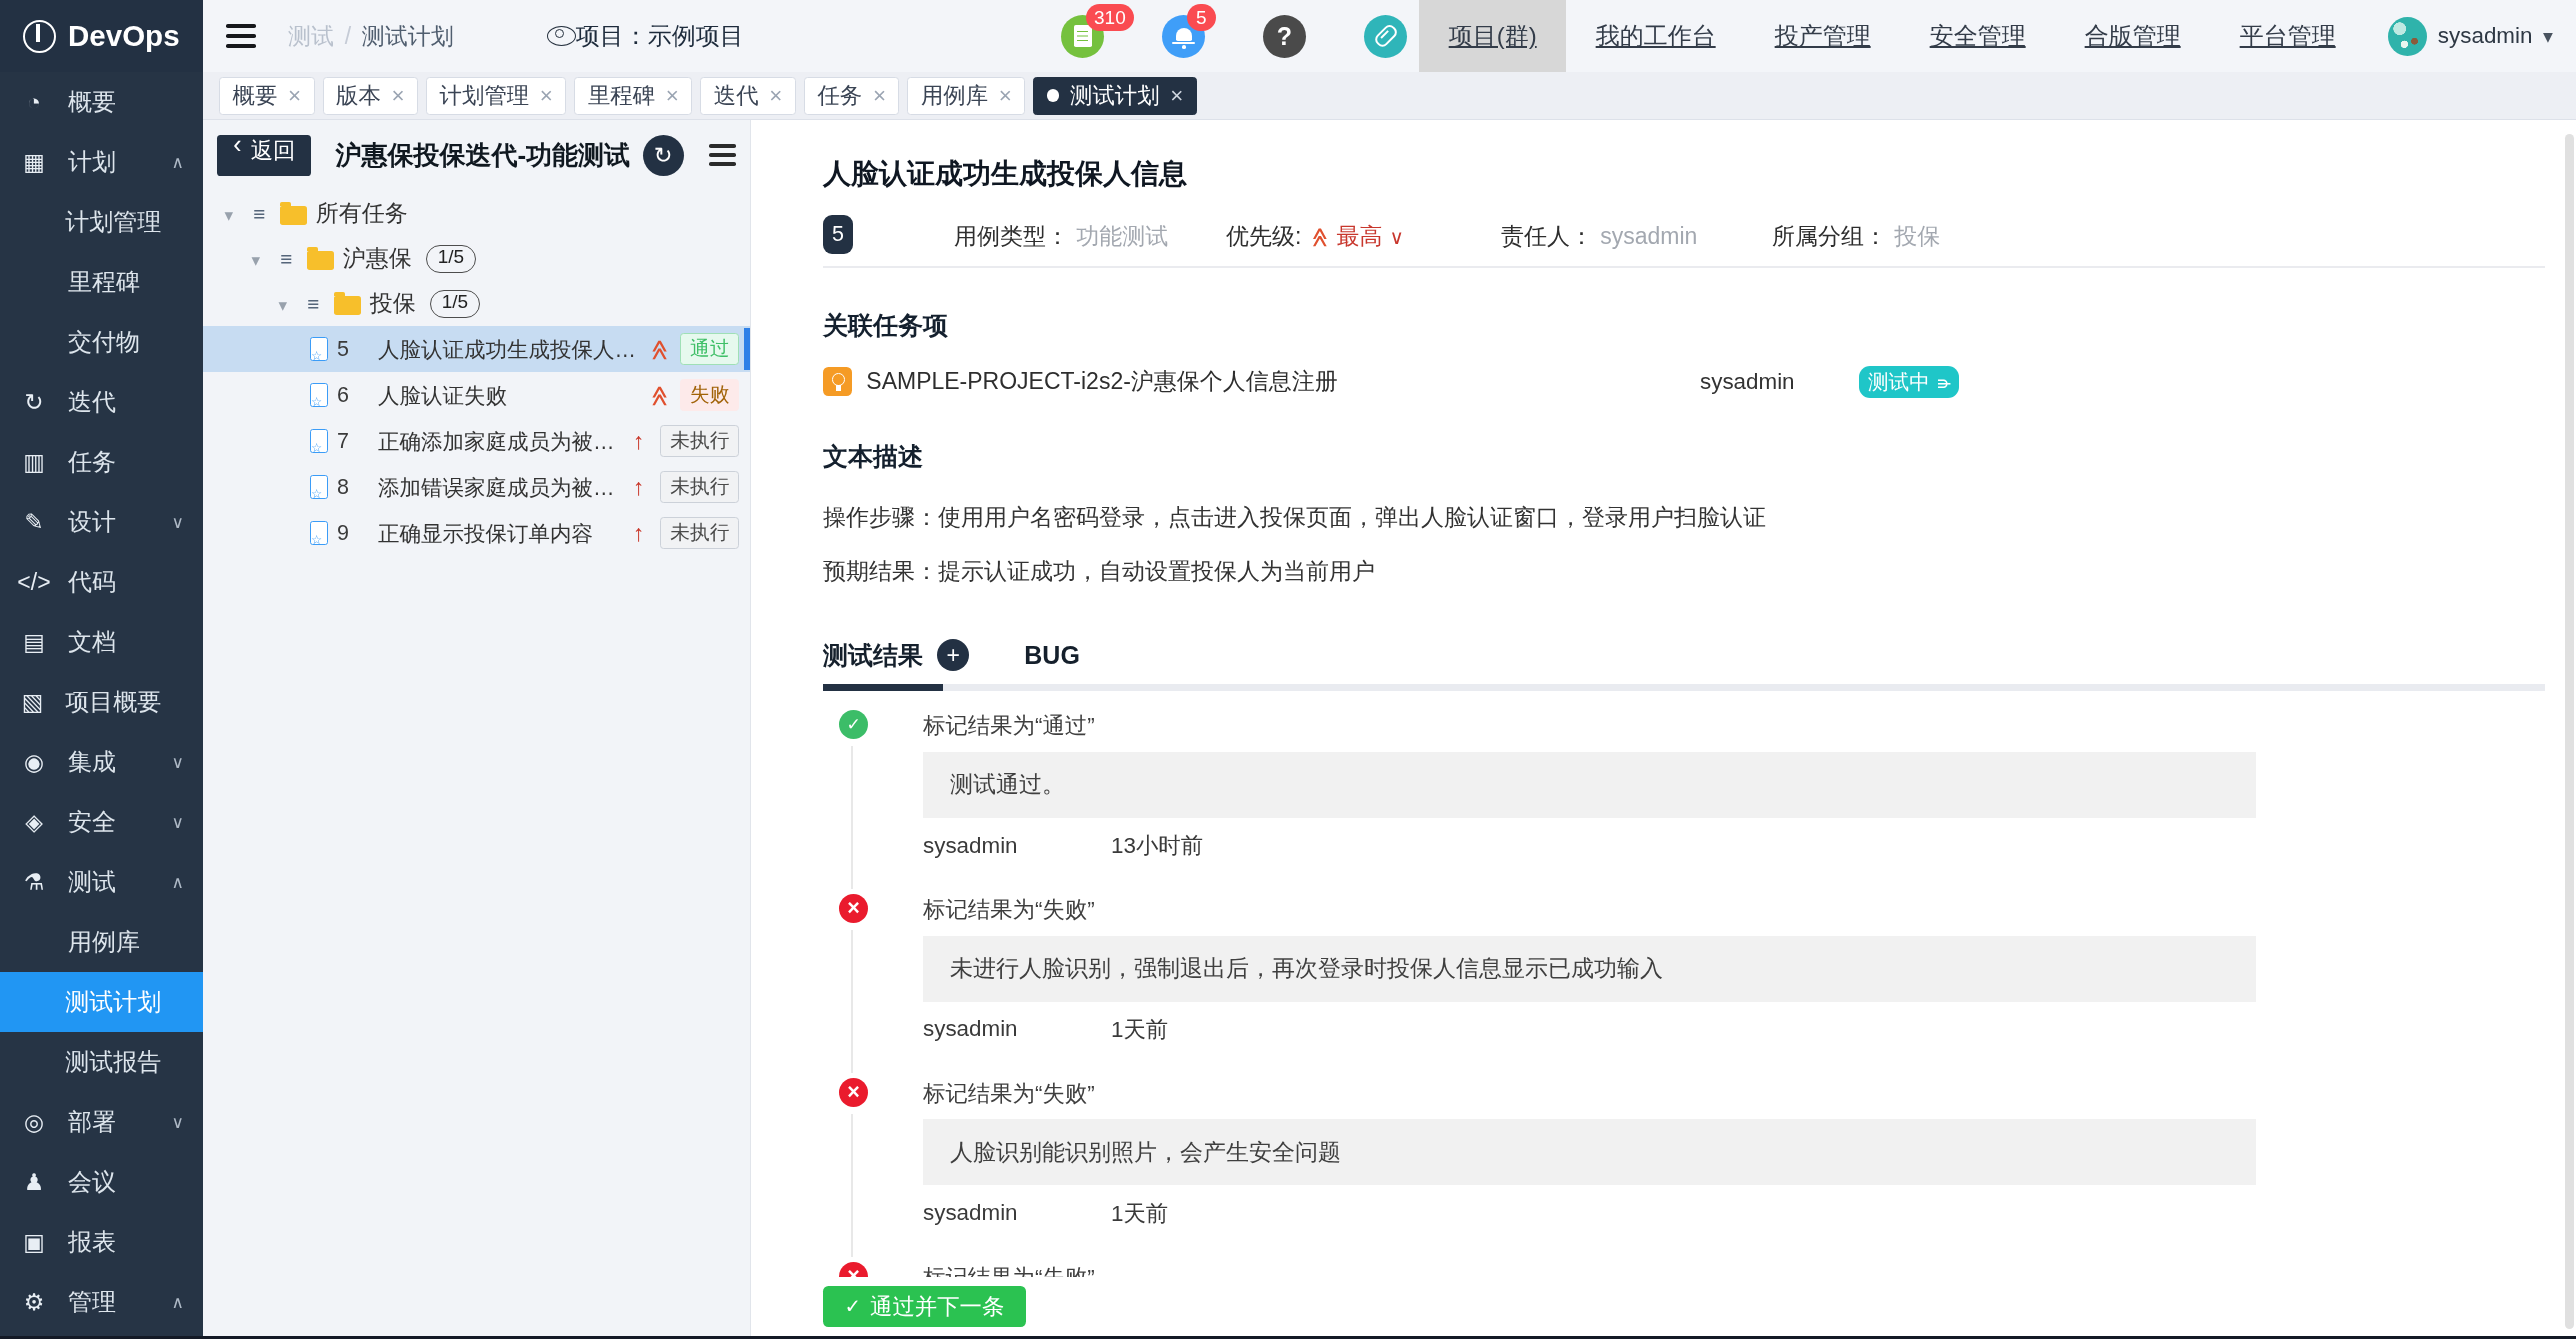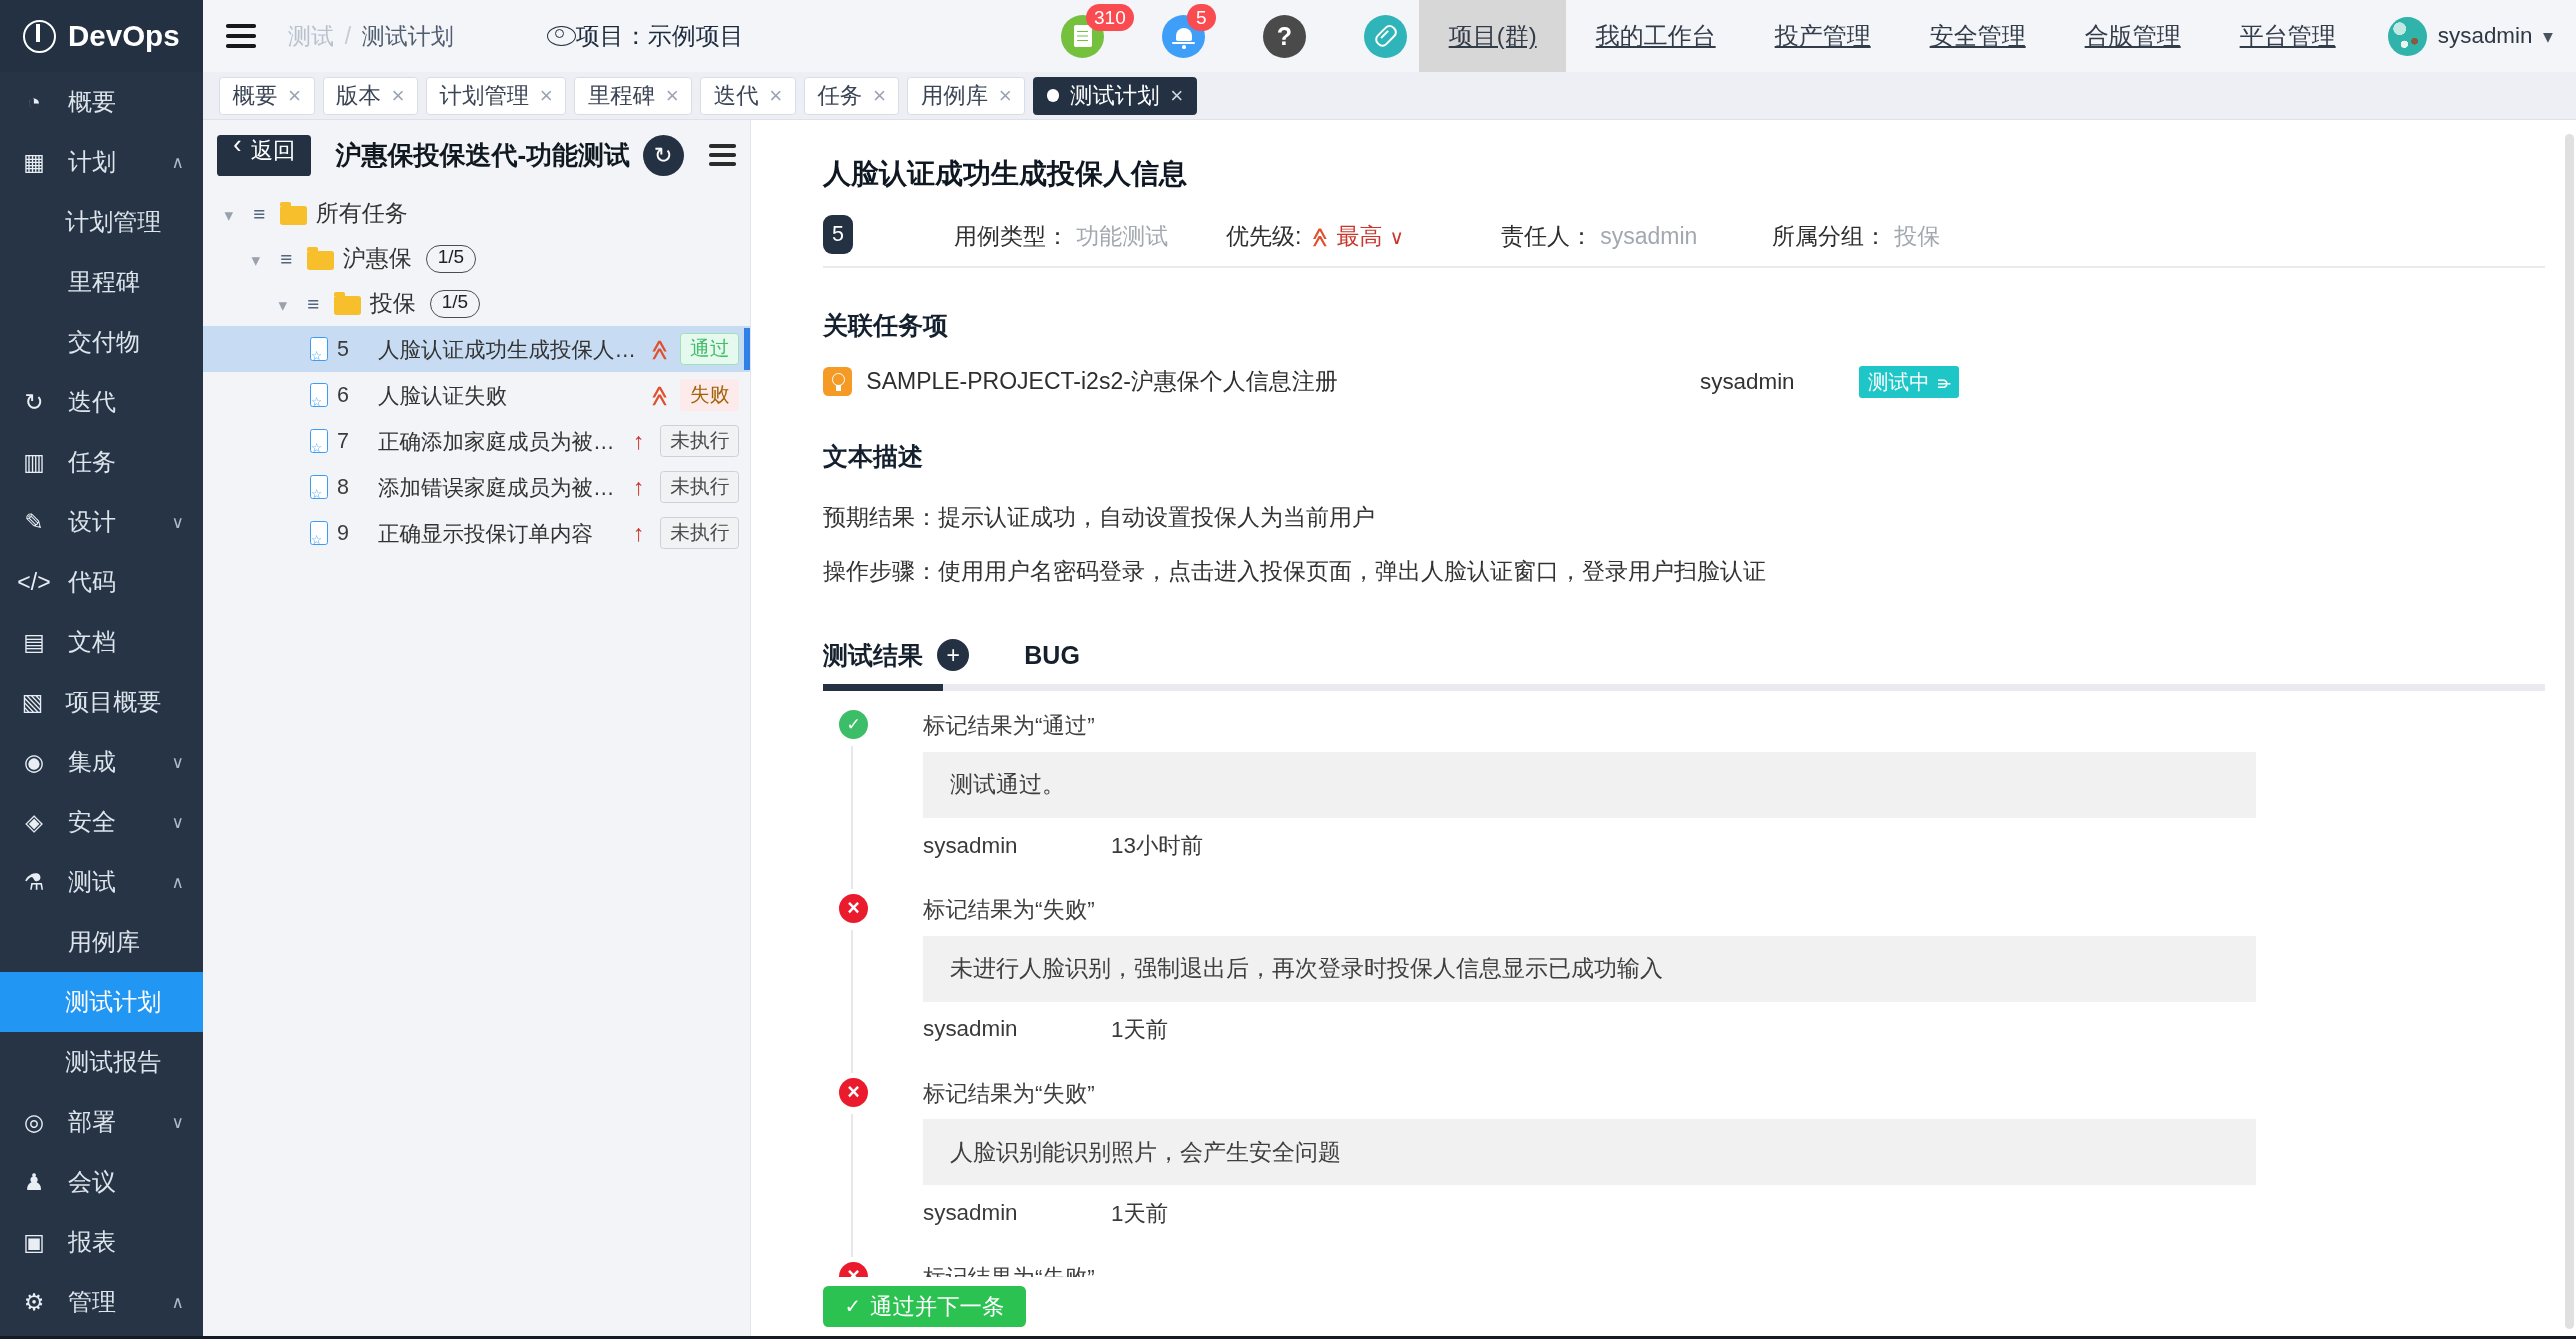--- a/index.html
+++ b/index.html
@@ -108,21 +108,21 @@
   .mf2 .dblred::before{content:"≫";display:inline-block;transform:rotate(-90deg);color:#e0502e;font-size:19.7px;font-weight:bold;}
   .mf2 .dd::after{content:"∨";color:#c8372d;font-size:19.7px;}
   .divider{height:1.8px;background:#eaebef;margin:10.7px 31px 0 72px;}
   .sec-title{margin:41px 0 0 72px;font-size:25px;font-weight:bold;color:#14202e;}
   .task-row{position:relative;margin:23px 72px 0 72px;height:34px;display:flex;align-items:center;}
   .task-ic{width:29px;height:29px;background:#f59b25;border-radius:5.4px;position:relative;margin-right:14.3px;flex:0 0 29px;}
   .task-ic::before{content:"";position:absolute;left:9px;top:5.4px;width:10.7px;height:10.7px;border:1.8px solid #fff;border-radius:50%;}
   .task-ic::after{content:"";position:absolute;left:12.5px;top:18px;width:5.4px;height:5.4px;background:#fff;}
   .task-name{font-size:23px;color:#2e2e2e;}
   .task-owner{position:absolute;left:877px;font-size:22.4px;color:#333;}
-  .task-status{position:absolute;left:1036px;height:32px;background:#1fc6c8;color:#fff;border-radius:3px;display:flex;align-items:center;padding:0 9px;font-size:20.6px;gap:6.3px;cursor:pointer;}
+  .task-status{position:absolute;left:1036px;height:32px;background:#1fc6c8;color:#fff;border-radius:11px;display:flex;align-items:center;padding:0 9px;font-size:20.6px;gap:6.3px;cursor:pointer;}
   .flow-ic::after{content:"⋔";display:inline-block;transform:rotate(90deg);font-size:17px;}
   .desc-p{margin:29px 72px 0 72px;font-size:23px;color:#333;}
   .desc-p + .desc-p{margin-top:23px;}
   .rtabs{display:flex;align-items:center;margin:52px 0 0 72px;}
   .rtab-label{font-size:25px;font-weight:bold;color:#15202c;cursor:pointer;}
   .plus-btn{width:32px;height:32px;border-radius:50%;background:#233143;color:#fff;border:none;font-size:23px;display:flex;align-items:center;justify-content:center;margin-left:14.3px;cursor:pointer;}
   .plus-btn::before{content:"+";}
   .bug-label{margin-left:55px;}
   .tab-line{position:relative;height:6.3px;background:#e9ebf0;margin:12.5px 31px 0 72px;}
   .tab-line .seg{position:absolute;left:0;top:0;width:120px;height:6.3px;background:#233143;}
@@ -461,22 +461,22 @@
       <span class="task-ic"></span>
       <span class="task-name">SAMPLE-PROJECT-i2s2-沪惠保个人信息注册</span>
       <span class="task-owner">sysadmin</span>
       <span class="task-status">
         <span>测试中</span>
         <span class="flow-ic"></span>
       </span>
     </div>
 
     <div class="sec-title">文本描述</div>
+    <p class="desc-p">操作步骤：使用用户名密码登录，点击进入投保页面，弹出人脸认证窗口，登录用户扫脸认证</p>
     <p class="desc-p">预期结果：提示认证成功，自动设置投保人为当前用户</p>
-    <p class="desc-p">操作步骤：使用用户名密码登录，点击进入投保页面，弹出人脸认证窗口，登录用户扫脸认证</p>
 
     <div class="rtabs">
       <span class="rtab-label">测试结果</span>
       <button class="plus-btn"></button>
       <span class="rtab-label bug-label">BUG</span>
     </div>
     <div class="tab-line">
         <span class="seg"></span>
       </div>
 

